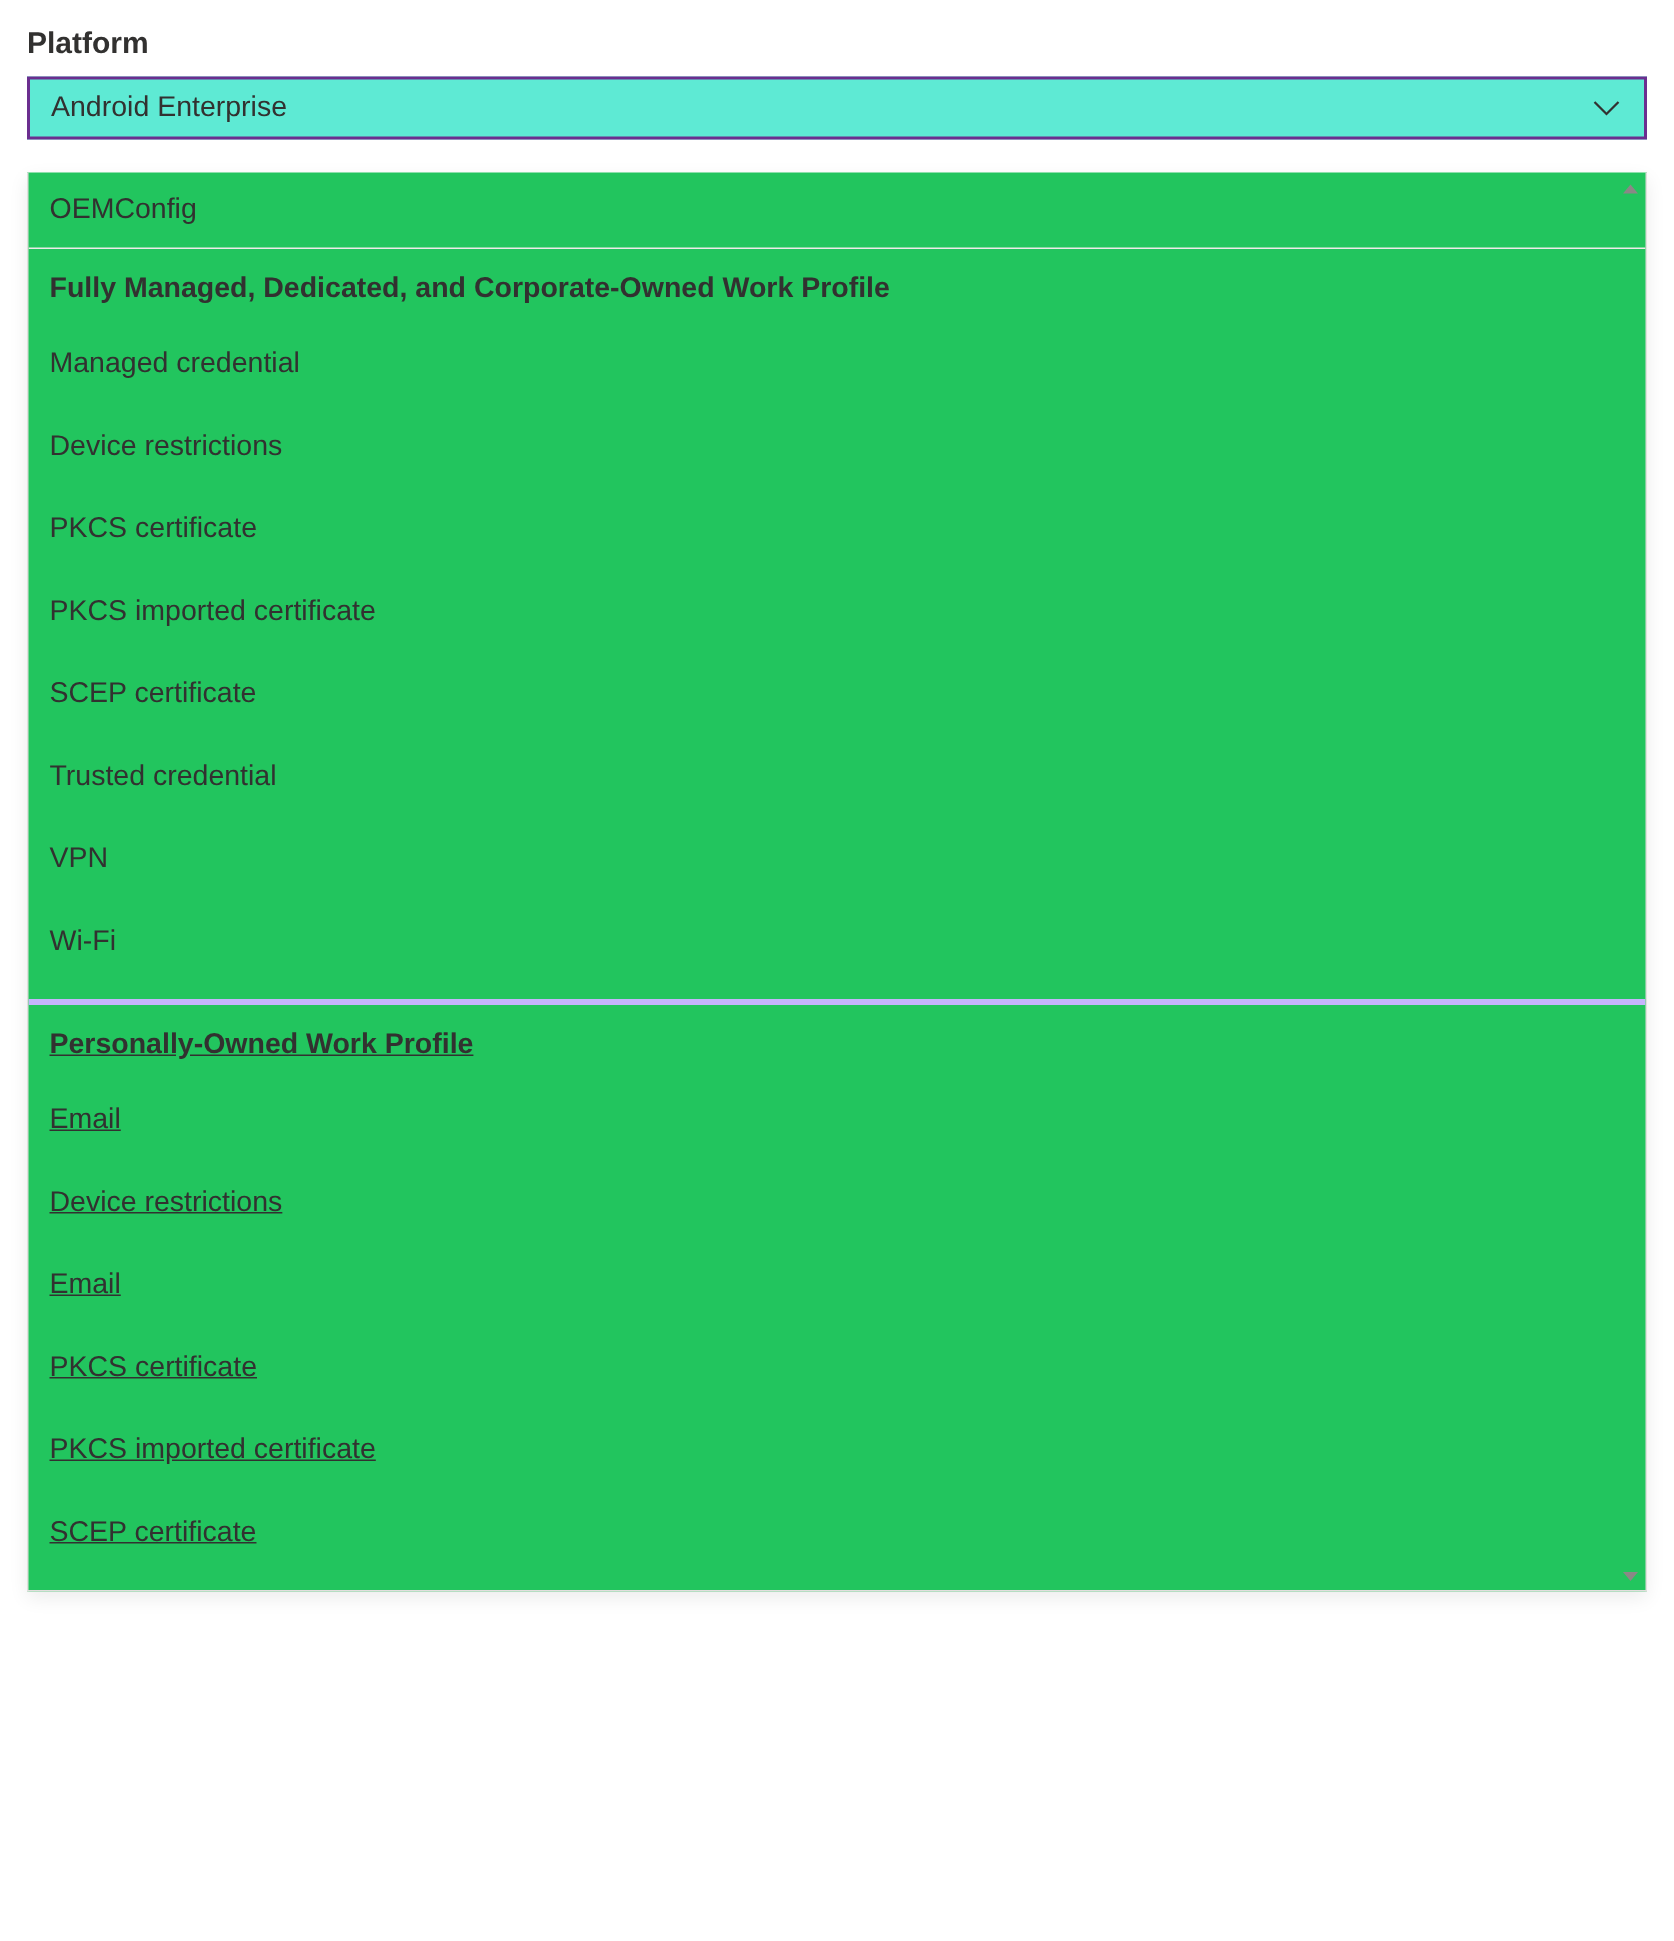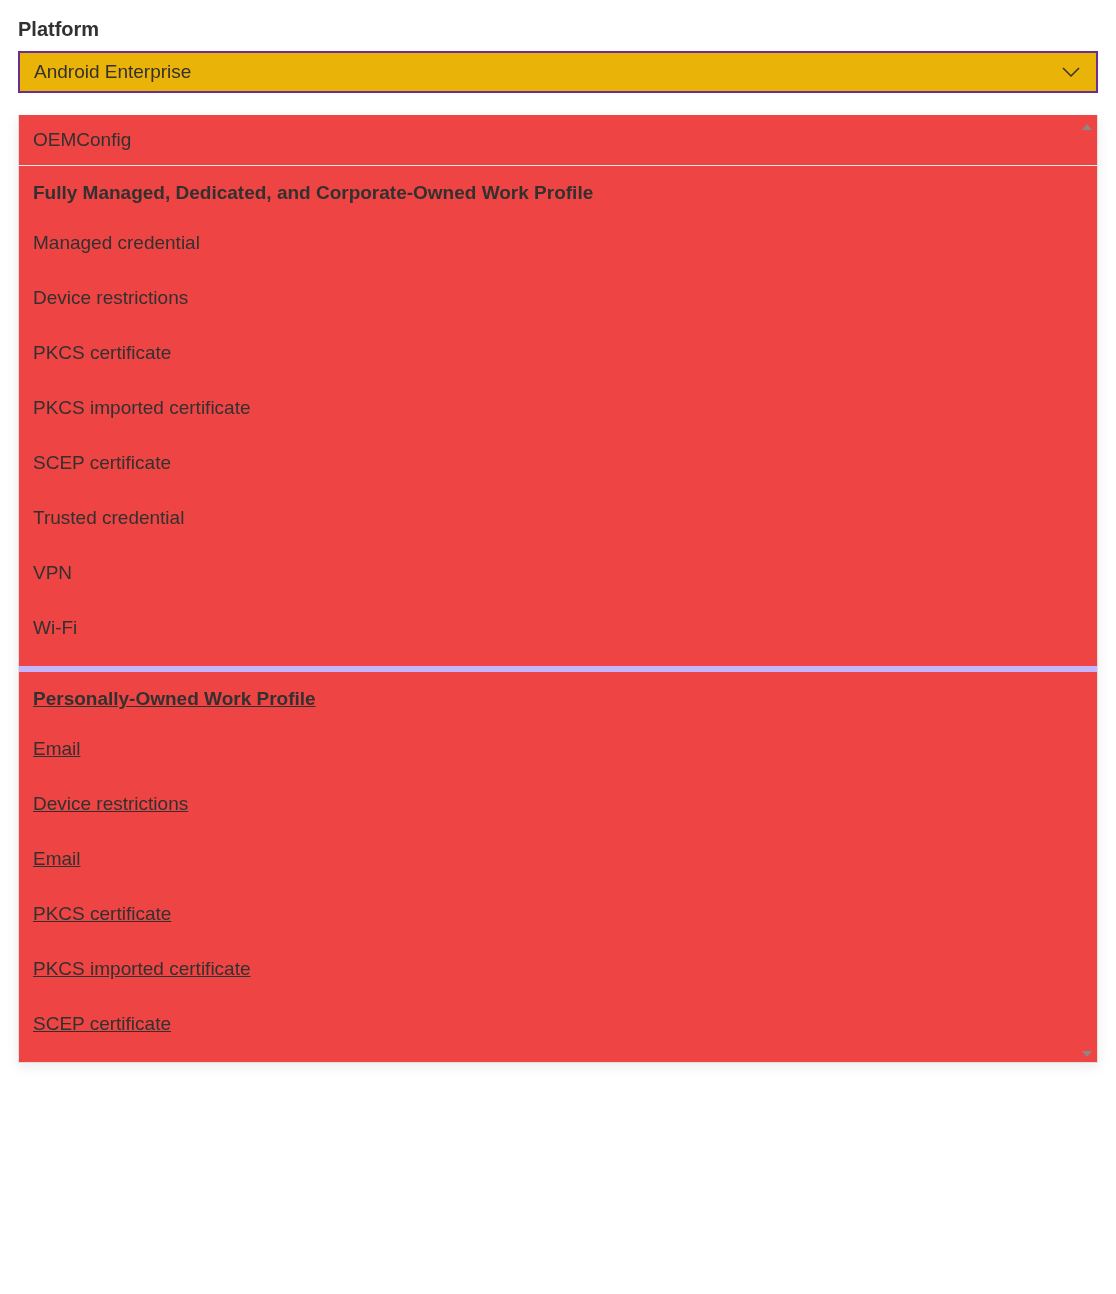--- a/index.html
+++ b/index.html
@@ -21,21 +21,21 @@
       font-size: 20px;
       font-weight: 700;
       color: #323130;
       margin-bottom: 10px;
       display: block;
     }
     .select-box {
       width: 100%;
       height: 42px;
       border: 2px solid #6b2e8f;
-      background: #eab308;
+      background: #5eead4;
       display: flex;
       align-items: center;
       justify-content: space-between;
       padding: 0 14px;
       cursor: pointer;
     }
     .select-box.secondary {
       border: 1px solid #8a8886;
     }
     .select-value {
@@ -54,21 +54,21 @@
     }
     .chevron svg {
       width: 18px;
       height: 12px;
     }
     .dropdown-panel {
       position: relative;
       width: 100%;
       border: 1px solid #e1dfdd;
       border-top: none;
-      background: #ef4444;
+      background: #22c55e;
       box-shadow: 0 4px 12px rgba(0,0,0,0.08);
     }
     .dropdown-scroll {
       overflow-y: scroll;
       max-height: 962px;
       scrollbar-width: auto;
     }
     .dropdown-scroll::-webkit-scrollbar {
       width: 20px;
     }
@@ -108,21 +108,21 @@
     .option-item.first {
       border-bottom: 1px solid #edebe9;
     }
     .group-header {
       padding: 16px 14px 12px 14px;
       font-size: 19px;
       font-weight: 600;
       color: #323130;
     }
     .group-section {
-      border-bottom: 6px solid #c4b5fd;
+      border-bottom: 4px solid #c4b5fd;
       padding-bottom: 10px;
     }
     .group-section:last-child {
       border-bottom: none;
       text-decoration: underline;
     }
     .group-section .option-item {
       padding: 16px 14px;
     }
   </style>

